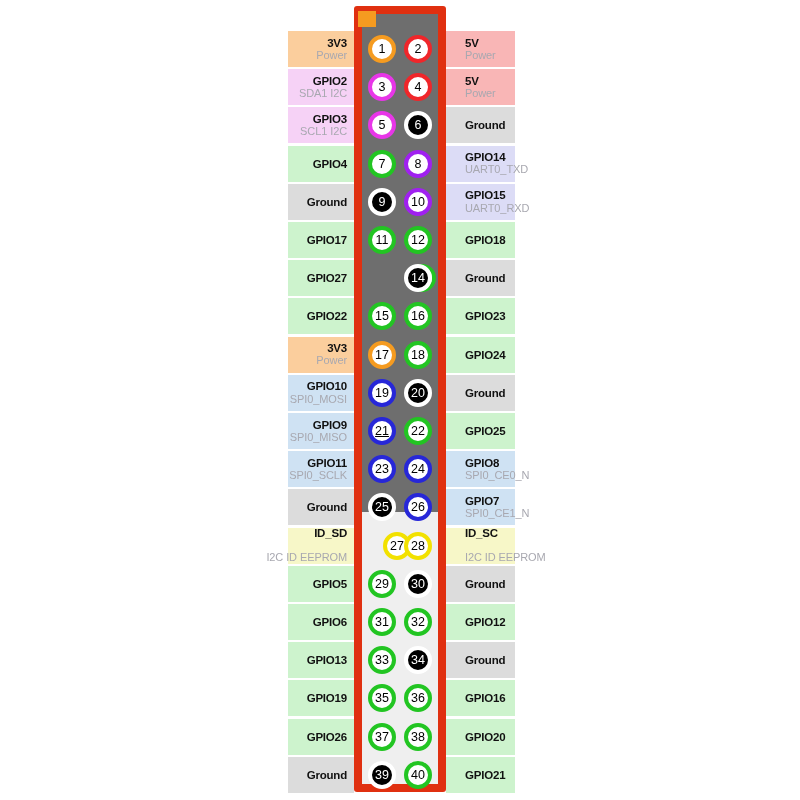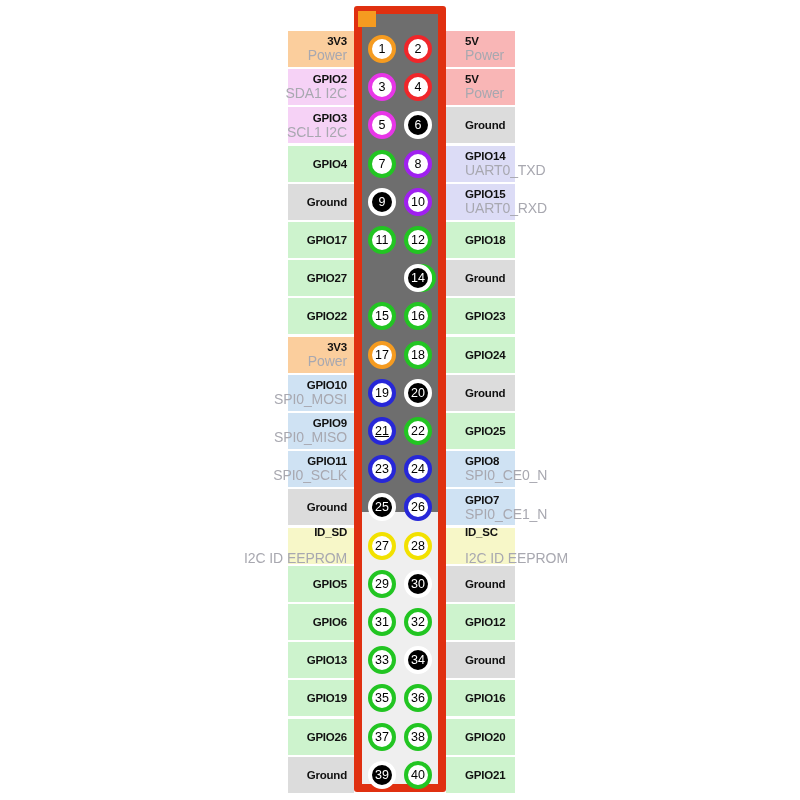--- a/index.html
+++ b/index.html
@@ -88,21 +88,21 @@
     text-align:left;
   }
   .lbl .name{
     font-size:11.5px;
     font-weight:bold;
     color:#111111;
     letter-spacing:-0.2px;
     white-space:nowrap;
   }
   .lbl .alt{
-    font-size:14px;
+    font-size:11px;
     font-weight:normal;
     color:#A8A8B0;
     letter-spacing:-0.1px;
     white-space:nowrap;
     margin-top:1px;
   }
 
   
   .pin{
     position:absolute;
@@ -297,21 +297,21 @@
           <span class="name">GPIO7</span>
           <span class="alt">SPI0_CE1_N</span>
         </div>
         <div class="pin even" style="border-color: rgb(39, 39, 216);">26</div>
       </div>
       <div class="row" style="top: 526.6px;">
         <div class="lbl left c-eeprom">
           <span class="name">ID_SD</span>
           <span class="alt">I2C ID EEPROM</span>
         </div>
-        <div class="pin odd" style="border-color: rgb(242, 225, 0);">27</div>
+        <div class="pin odd" style="border-color: rgb(242, 225, 0); margin-left: 15px;">27</div>
         <div class="lbl right c-eeprom">
           <span class="name">ID_SC</span>
           <span class="alt">I2C ID EEPROM</span>
         </div>
         <div class="pin even" style="border-color: rgb(242, 225, 0);">28</div>
       </div>
       <div class="row" style="top: 564.8px;">
         <div class="lbl left c-gpio">
           <span class="name">GPIO5</span>
         </div>

